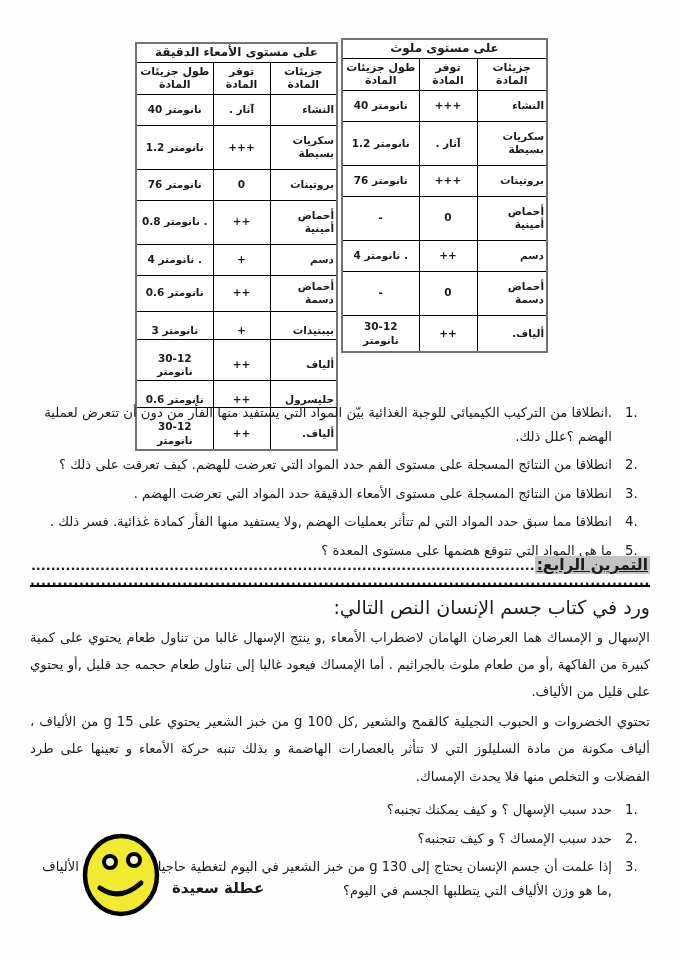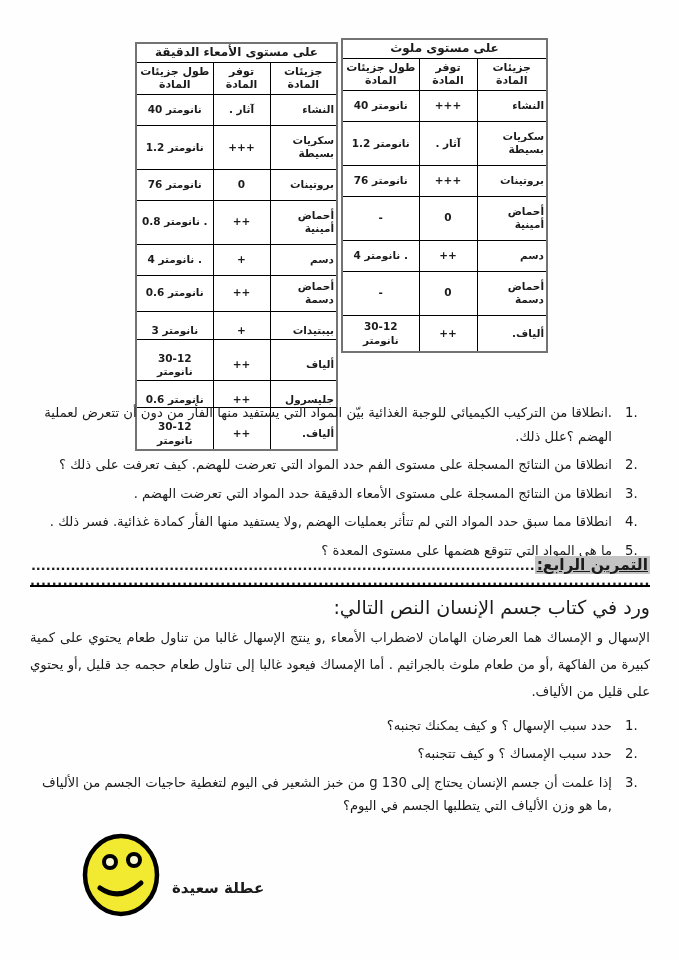--- a/index.html
+++ b/index.html
@@ -213,20 +213,21 @@
 
   <div id="ex4">
     <div class="ex-head">
       <div class="ex-line1">
         <span class="ex-title">التمرين الرابع:</span><span class="ex-dots">........................................................................................................................</span>
       </div>
       <div class="ex-line2">....................................................................................................................................................</div>
     </div>
     <div class="ex-intro">ورد في كتاب جسم الإنسان النص التالي:</div>
     <p class="ex-p">الإسهال و الإمساك هما العرضان الهامان لاضطراب الأمعاء ,و ينتج الإسهال غالبا من تناول طعام يحتوي على كمية كبيرة من الفاكهة ,أو من طعام ملوث بالجراثيم . أما الإمساك فيعود غالبا إلى تناول طعام حجمه جد قليل ,أو يحتوي على قليل من الألياف.</p>
+    <p class="ex-p">تحتوي الخضروات و الحبوب النجيلية كالقمح والشعير ,كل 100 g من خبز الشعير يحتوي على 15 g من الألياف ، ألياف مكونة من مادة السليلوز التي لا تتأثر بالعصارات الهاضمة و بذلك تنبه حركة الأمعاء و تعينها على طرد الفضلات و التخلص منها فلا يحدث الإمساك.</p>
 
     <div id="ex4-questions">
       <div class="q">
         <span class="qn">1.</span>
         <span class="qt">حدد  سبب الإسهال ؟ و كيف يمكنك تجنبه؟</span>
       </div>
       <div class="q">
         <span class="qn">2.</span>
         <span class="qt">حدد سبب الإمساك ؟ و كيف تتجنبه؟</span>
       </div>

